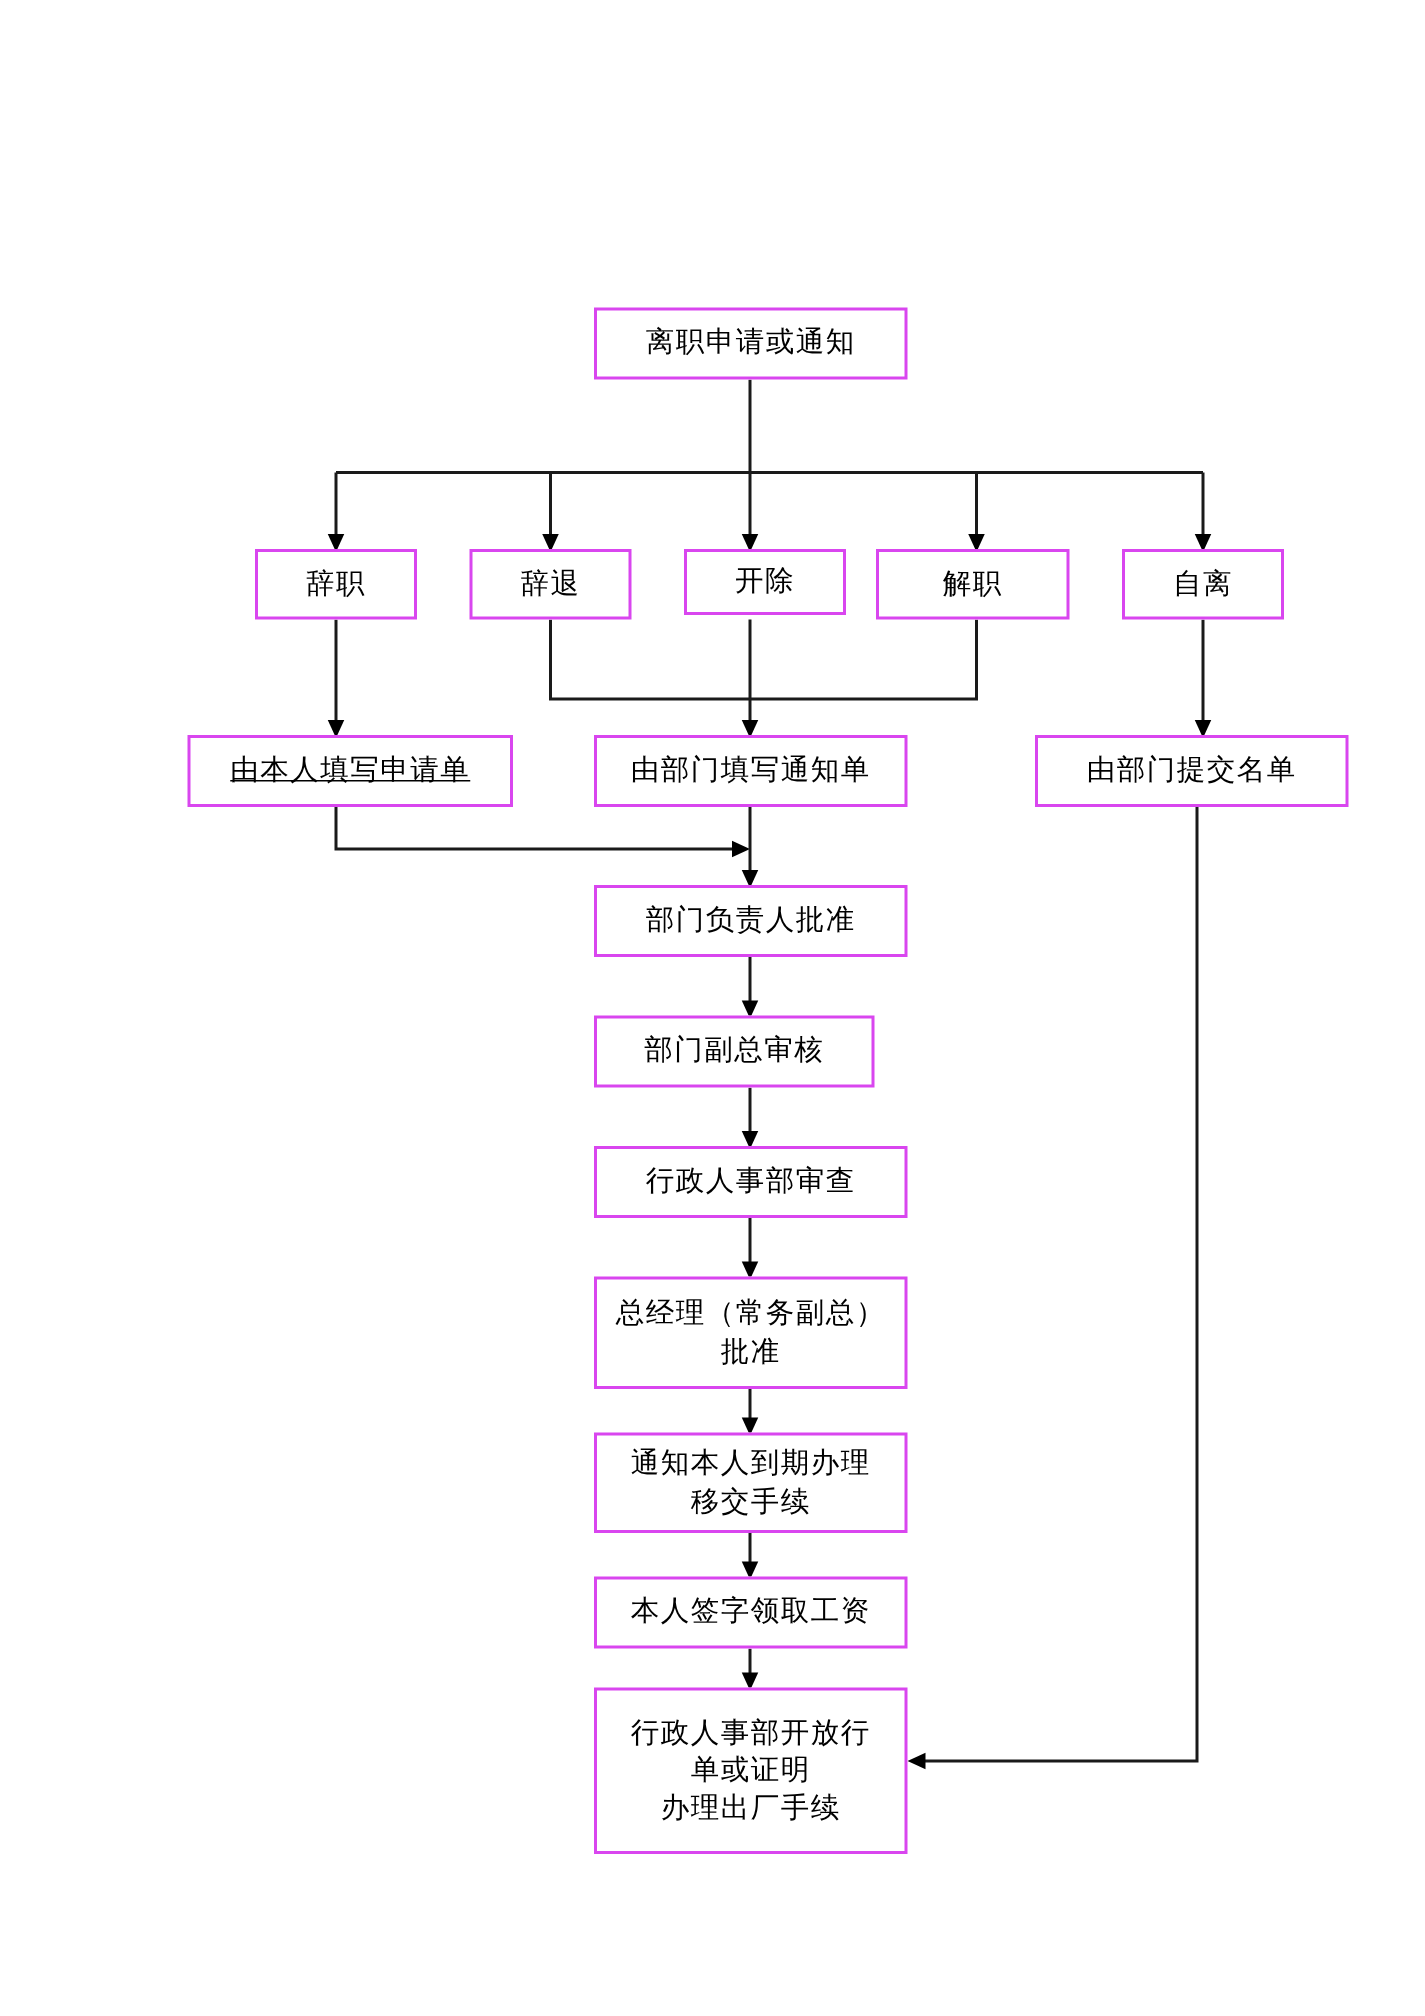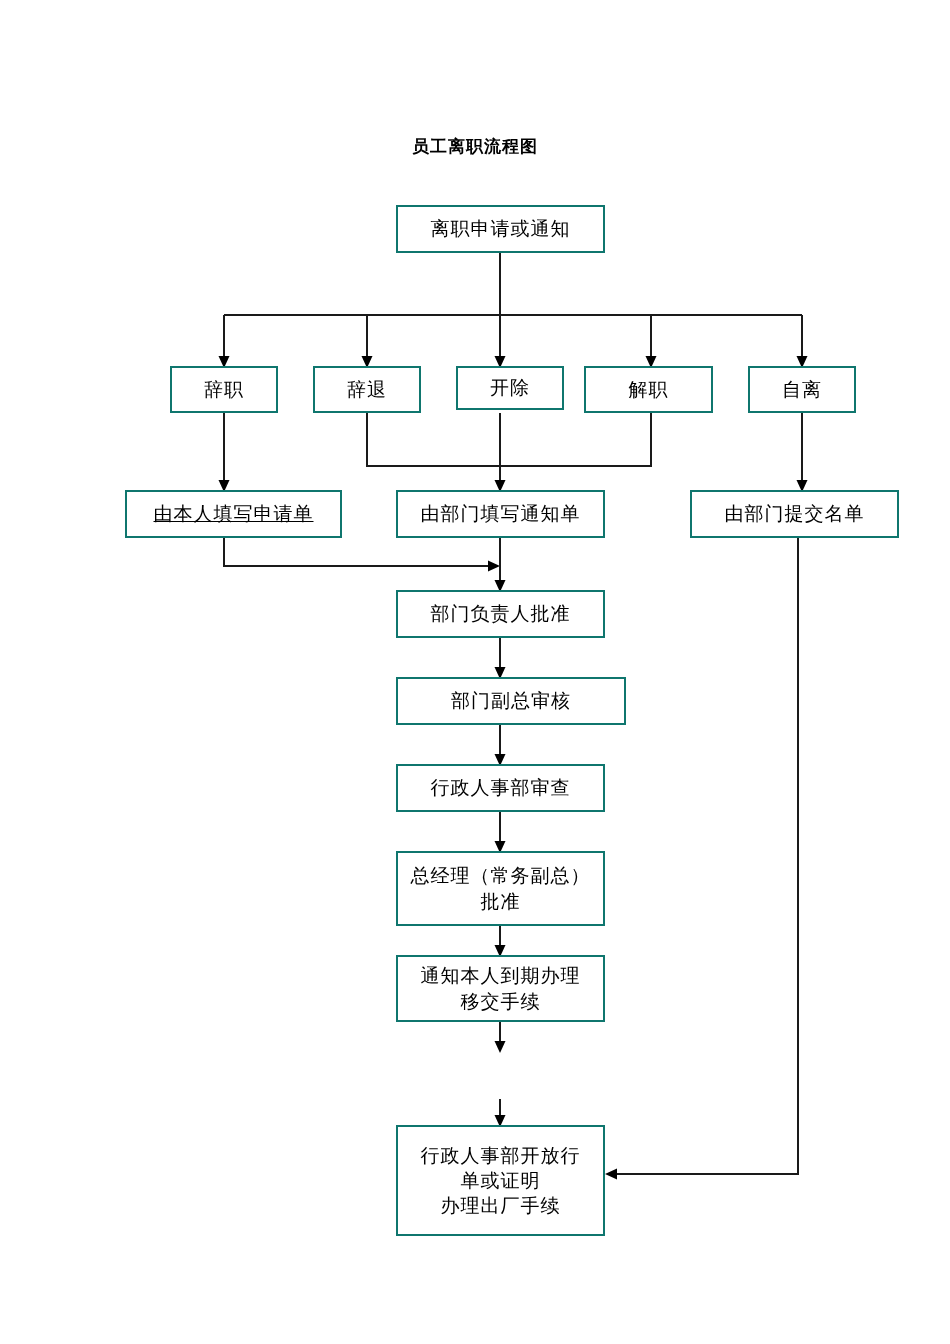--- a/index.html
+++ b/index.html
@@ -25,21 +25,21 @@
     width: 950px;
     text-align: center;
     font-size: 17px;
     font-weight: bold;
     letter-spacing: 1px;
     font-family: "Liberation Sans", "DejaVu Sans", sans-serif;
   }
   .node {
     position: absolute;
     box-sizing: border-box;
-    border: 2px solid #0f766e;
+    border: 2px solid #d946ef;
     background: #ffffff;
     display: flex;
     align-items: center;
     justify-content: center;
     text-align: center;
     font-size: 19px;
     line-height: 1.32;
     letter-spacing: 1px;
     font-family: "Liberation Serif", "DejaVu Serif", serif;
     z-index: 3;
@@ -65,21 +65,20 @@
   }
   svg#wires polygon {
     fill: #000000;
   }
 </style>
 </head>
 <body>
 
 <div id="canvas">
 
-  <div id="title">员工离职流程图</div>
 
   <svg id="wires" viewBox="0 0 950 1344">
     <defs></defs>
 
     <line x1="500" y1="253" x2="500" y2="315"></line>
 
     <line x1="224" y1="315" x2="802" y2="315"></line>
 
     <line x1="224" y1="315" x2="224" y2="358"></line>
     <polygon points="224,368 218.5,356 229.5,356"></polygon>
@@ -166,38 +165,41 @@
   </div>
 
   <div class="node" style="left:690px; top:490px; width:209px; height:48px;">
     <span class="txt">由部门提交名单</span>
   </div>
 
   <div class="node" style="left:396px; top:590px; width:209px; height:48px;">
     <span class="txt">部门负责人批准</span>
   </div>
 
-  <div class="node" style="left:396px; top:677px; width:230px; height:48px;">
+  <div class="node" style="left:396px; top:677px; width:187px; height:48px;">
     <span class="txt">部门副总审核</span>
   </div>
 
   <div class="node" style="left:396px; top:764px; width:209px; height:48px;">
     <span class="txt">行政人事部审查</span>
   </div>
 
   <div class="node" style="left:396px; top:851px; width:209px; height:75px;">
     <span class="txt">总经理（常务副总）
 批准</span>
   </div>
 
   <div class="node" style="left:396px; top:955px; width:209px; height:67px;">
     <span class="txt">通知本人到期办理
 移交手续</span>
   </div>
 
+  <div class="node" style="left:396px; top:1051px; width:209px; height:48px;">
+    <span class="txt">本人签字领取工资</span>
+  </div>
 
   <div class="node" style="left:396px; top:1125px; width:209px; height:111px;">
     <span class="txt">行政人事部开放行
 单或证明
 办理出厂手续</span>
   </div>
 
 </div>
 
 </body></html>

